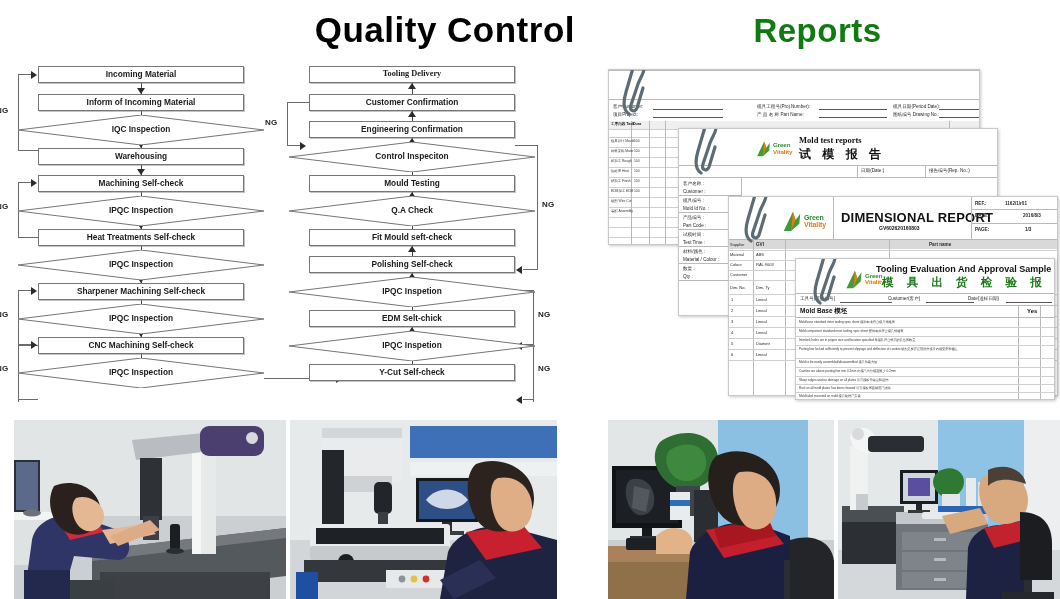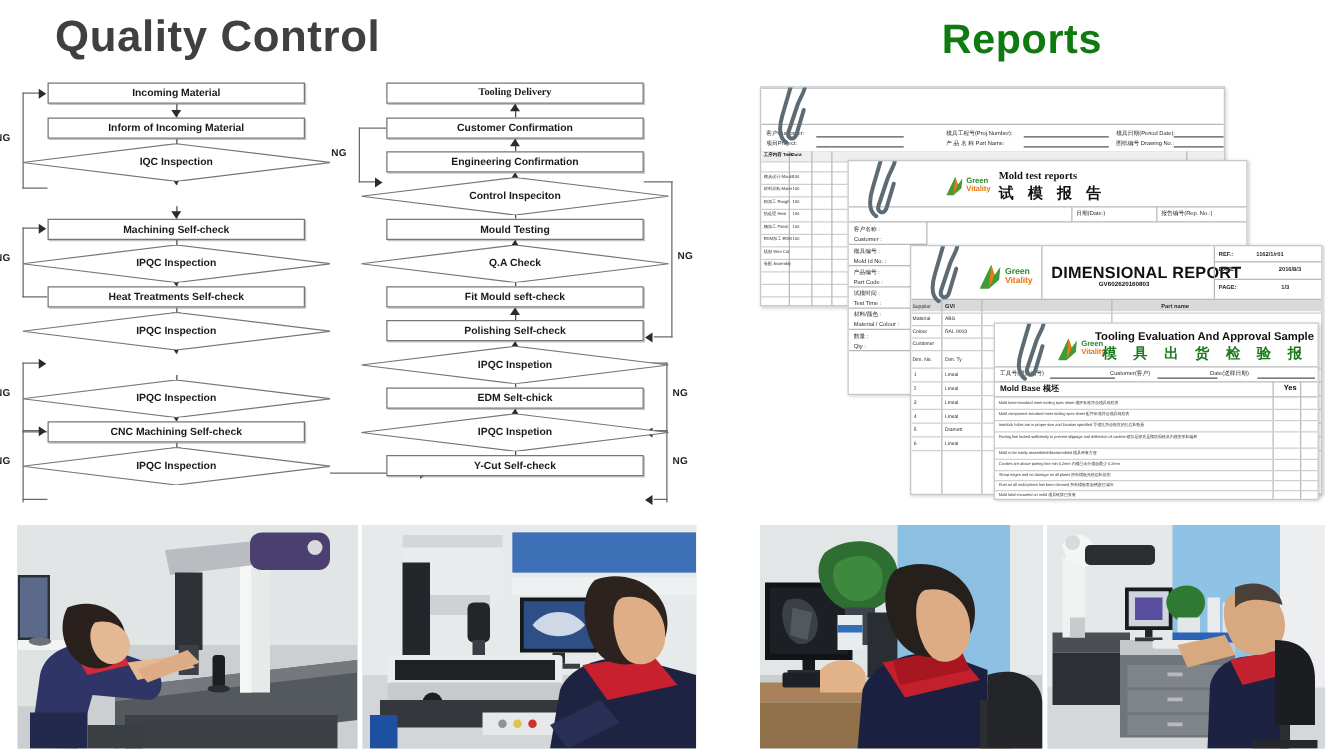--- a/index.html
+++ b/index.html
@@ -13,24 +13,23 @@
 
   
   .title {
     position: absolute;
     font-weight: 700;
     letter-spacing: .5px;
     white-space: nowrap;
   }
   #title-qc {
     left: 0; top: 10px; width: 575px;
-    text-align: left;
+    text-align: right;
     font-size: 35px;
-    color: #404040;
-    margin-left: 44px;
+    color: #000000;
   }
   #title-rp {
     left: 575px; top: 12px; width: 485px;
     text-align: center;
     font-size: 33px;
     color: #0f7a10;
   }
 
   
   .flow {
@@ -256,20 +255,23 @@
         <span>Inform of Incoming Material</span>
       </div>
       <div class="node dia" style="top:55px;">
         <div class="dia-shape">
             <svg viewBox="0 0 246 30" preserveAspectRatio="none">
               <polygon points="123,0 246,15 123,30 0,15" fill="#fff" stroke="#767676" stroke-width="1"></polygon>
             </svg>
           </div>
         <span>IQC Inspection</span>
       </div>
+      <div class="node box" style="top:82px;">
+        <span>Warehousing</span>
+      </div>
       <div class="node box" style="top:109px;">
         <span>Machining Self-check</span>
       </div>
       <div class="node dia" style="top:136px;">
         <div class="dia-shape">
             <svg viewBox="0 0 246 30" preserveAspectRatio="none">
               <polygon points="123,0 246,15 123,30 0,15" fill="#fff" stroke="#767676" stroke-width="1"></polygon>
             </svg>
           </div>
         <span>IPQC Inspection</span>
@@ -277,20 +279,23 @@
       <div class="node box" style="top:163px;">
         <span>Heat Treatments Self-check</span>
       </div>
       <div class="node dia" style="top:190px;">
         <div class="dia-shape">
             <svg viewBox="0 0 246 30" preserveAspectRatio="none">
               <polygon points="123,0 246,15 123,30 0,15" fill="#fff" stroke="#767676" stroke-width="1"></polygon>
             </svg>
           </div>
         <span>IPQC Inspection</span>
+      </div>
+      <div class="node box" style="top:217px;">
+        <span>Sharpener Machining Self-check</span>
       </div>
       <div class="node dia" style="top:244px;">
         <div class="dia-shape">
             <svg viewBox="0 0 246 30" preserveAspectRatio="none">
               <polygon points="123,0 246,15 123,30 0,15" fill="#fff" stroke="#767676" stroke-width="1"></polygon>
             </svg>
           </div>
         <span>IPQC Inspection</span>
       </div>
       <div class="node box" style="top:271px;">

